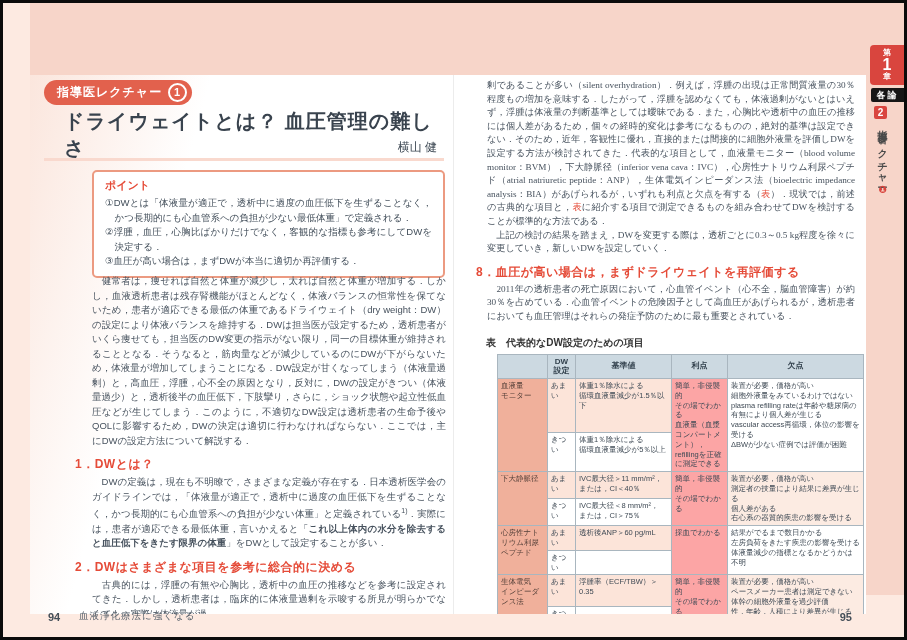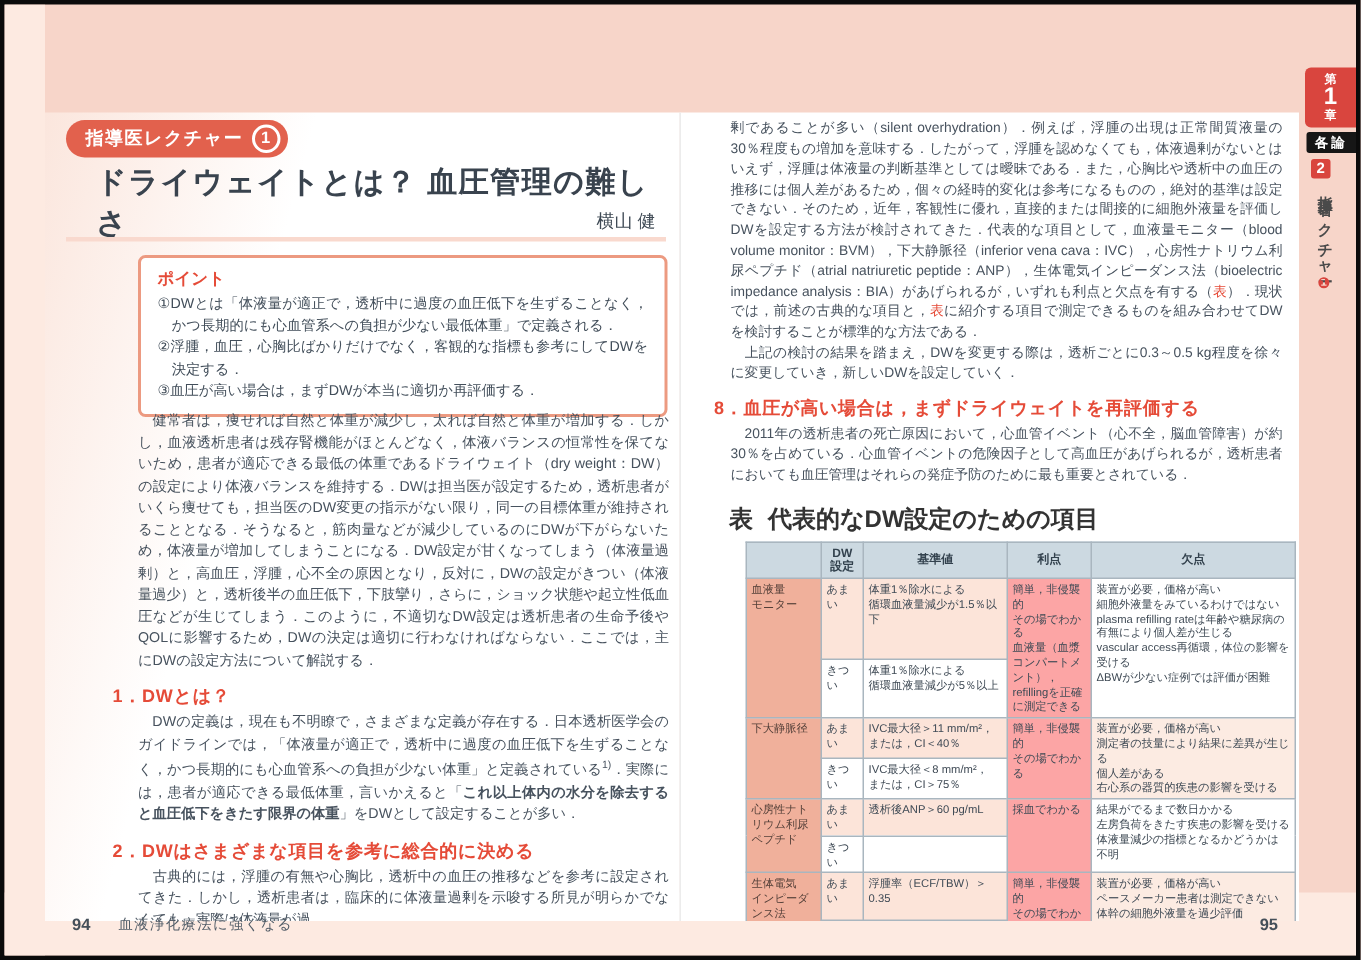--- a/index.html
+++ b/index.html
@@ -25,28 +25,28 @@
   .author{position:absolute;right:16px;top:64px;font-size:12px;color:#3f4a55;}
   .rule{position:absolute;left:14px;right:9px;top:83px;height:3px;background:#f9d9ce;}
   .point-box{position:absolute;left:62px;right:8px;top:95px;border:2px solid #ec9a81;border-radius:5px;
       background:#fff;padding:6px 11px 7px;}
   .pb-head{color:#e54b38;font-weight:bold;font-size:11px;margin-bottom:3px;}
   .pt{font-size:9.5px;line-height:14.5px;color:#424e5a;text-indent:-1em;padding-left:1em;text-align:justify;}
   
   .lp-body{position:absolute;left:62px;right:7px;top:199px;}
   .rp-body{position:absolute;left:33px;right:11px;top:4px;}
   p.body{margin:0;font-size:9.5px;line-height:14.5px;text-align:justify;color:#47525e;}
-  .rp-body p.body{font-size:9.2px;line-height:13.6px;}
+  .rp-body p.body{font-size:9.2px;line-height:13.6px;font-family:Liberation Serif, serif;}
   h4.sec{margin:8px 0 2px -17px;color:#e54b38;font-weight:bold;font-size:12px;letter-spacing:.5px;}
   .rp-body h4.sec{margin-left:-11px;}
   .bold-inline{font-weight:bold;}
   .red-inline{color:#e54b38;}
   sup{font-size:7px;}
   
-  .tbl-cap{margin:12px 0 4px -1px;font-size:16px;font-weight:bold;color:#333;}
+  .tbl-cap{margin:12px 0 4px -1px;font-size:10px;font-weight:bold;color:#333;}
   .tbl-cap .cap-mark{margin-right:10px;}
   table.dw{border-collapse:collapse;margin-left:10px;width:366px;table-layout:fixed;
       font-size:7.5px;line-height:9.8px;color:#3f4a55;}
   table.dw td,table.dw th{border:1px solid #a9b6bf;padding:2px 3px;vertical-align:top;
       text-align:left;white-space:pre-line;word-break:break-word;font-weight:normal;}
   table.dw th{background:#ccd9e1;font-weight:bold;text-align:center;color:#33424e;font-size:8px;vertical-align:middle;}
   td.lab{background:#f0b09b;color:#533f38;}
   td.amai{background:#fce4d9;}
   td.white{background:#fff;}
   td.merit{background:#fca5a5;}

